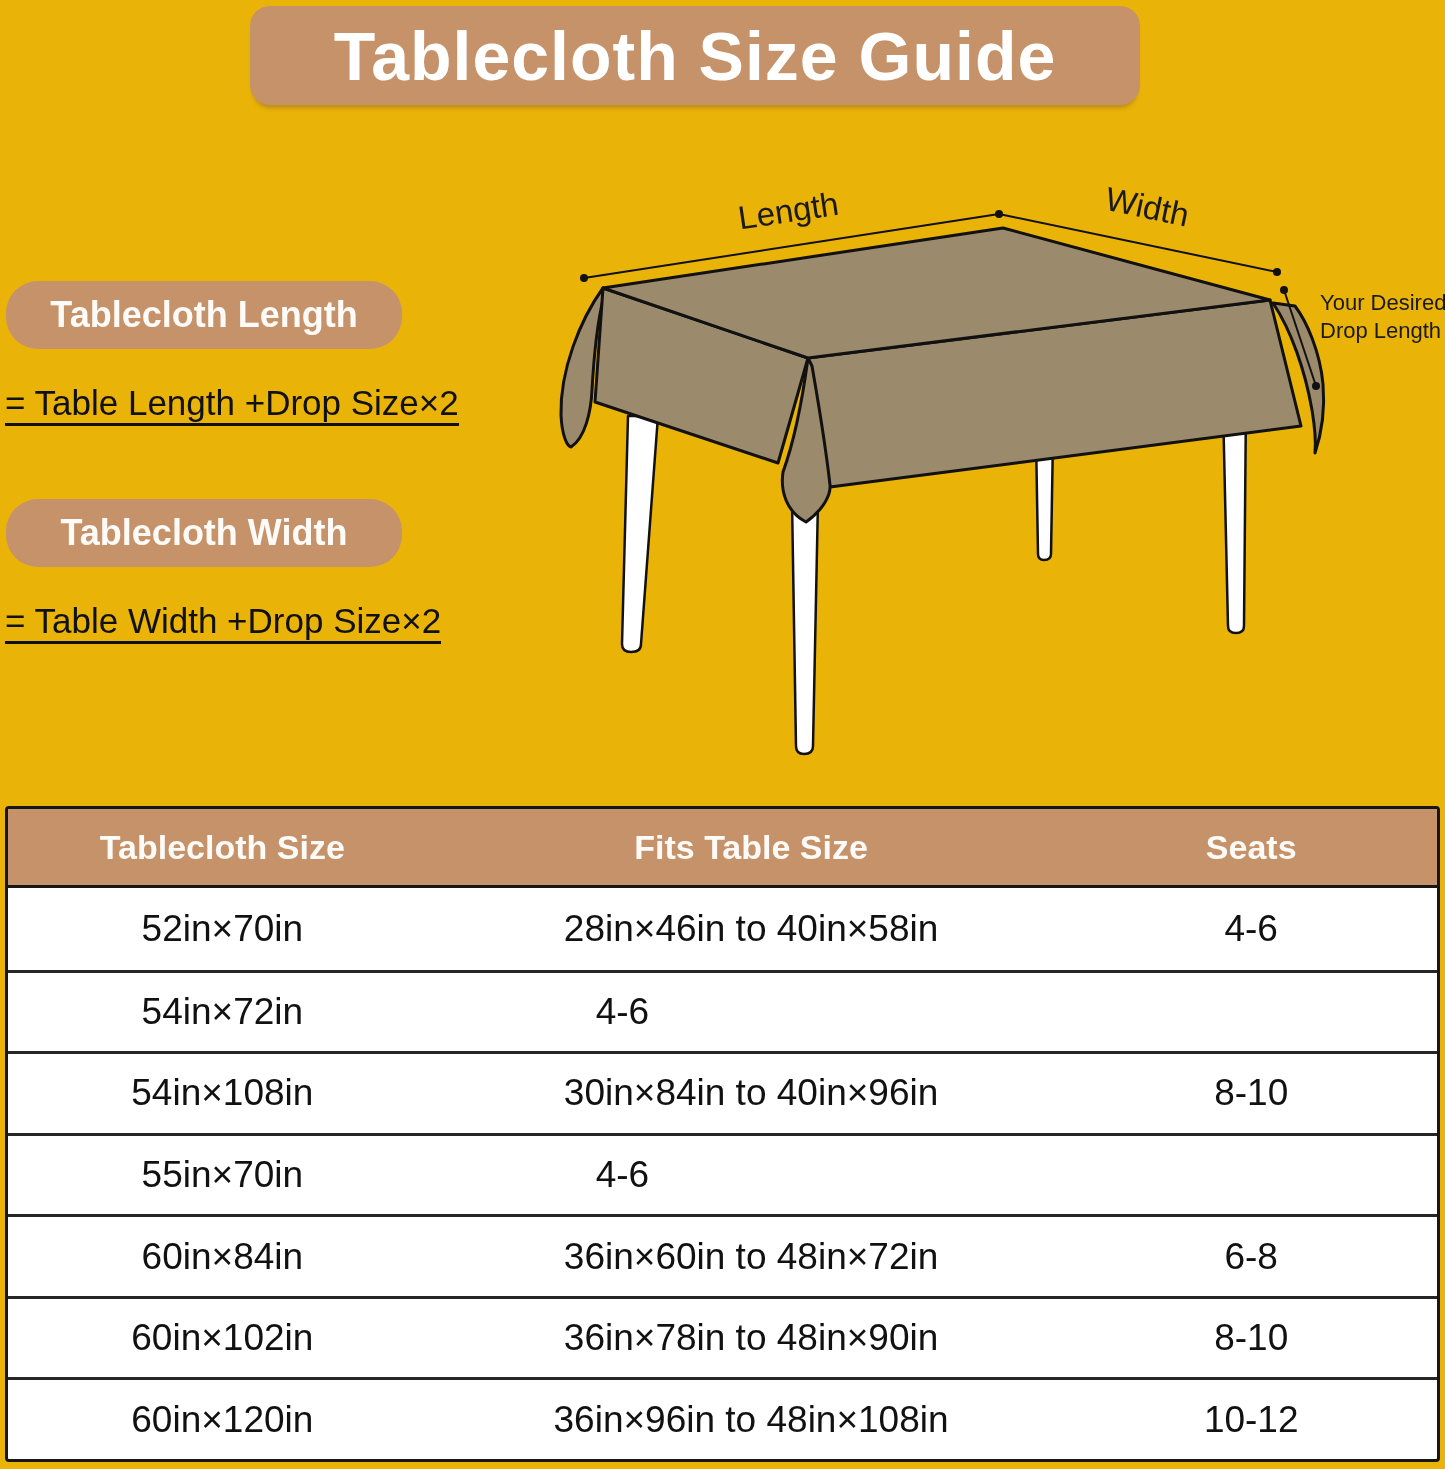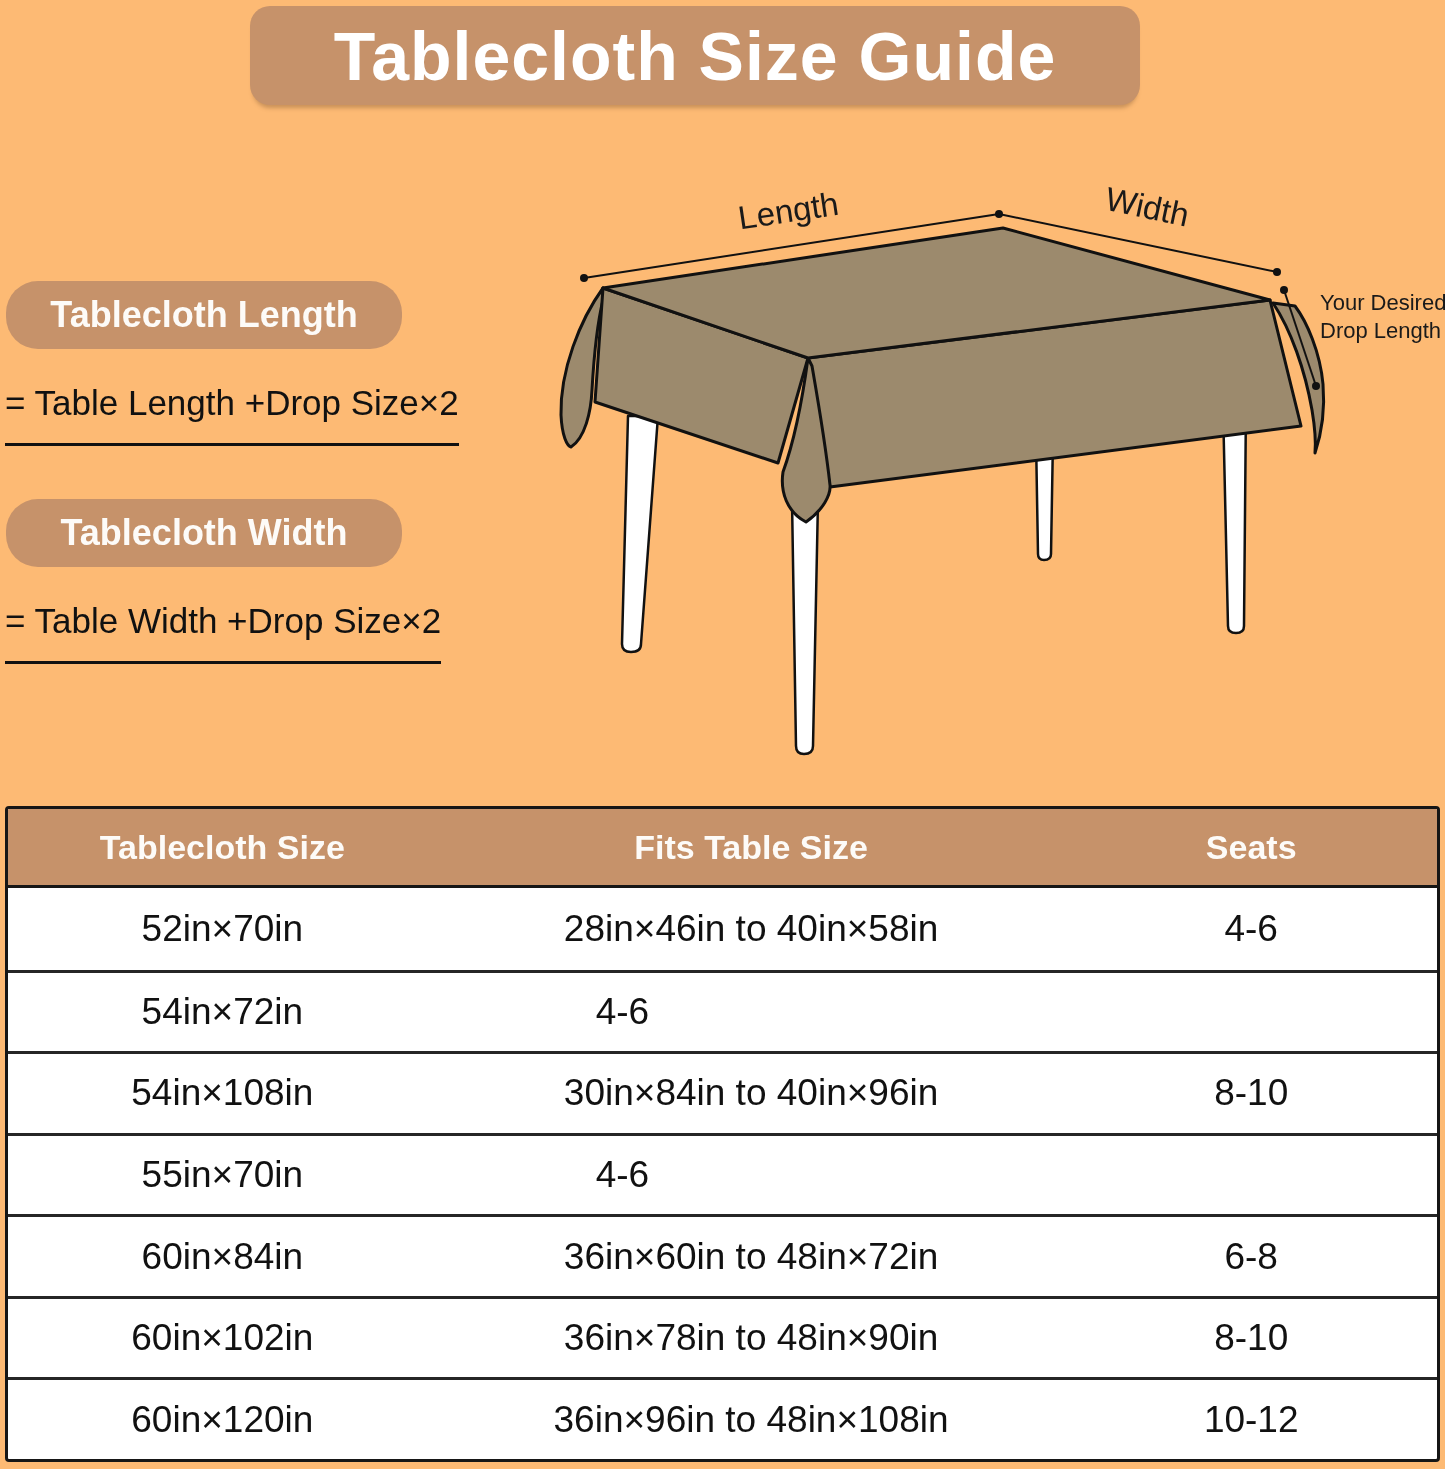--- a/index.html
+++ b/index.html
@@ -1,19 +1,19 @@
 <!DOCTYPE html>
 <html><head>
 <meta charset="utf-8">
 <style>
   html,body{margin:0;padding:0;background:#ffffff;}
   .page{
     position:relative;
     width:1445px;height:1469px;
-    background:#fdba74;
+    background:#eab308;
     font-family:"Liberation Sans","DejaVu Sans",sans-serif;
     overflow:hidden;
   }
   
   .banner{
     position:absolute;left:250px;top:6px;width:890px;height:99px;
     background:#c6926a;border-radius:20px;
     display:flex;align-items:center;justify-content:center;
     box-shadow:0 6px 4px -3px rgba(125,85,50,.40);
   }
@@ -27,21 +27,21 @@
     background:#c6926a;border-radius:32px;
     display:flex;align-items:center;justify-content:center;
   }
   .tan-box span{color:#fdfbf8;font-size:36px;font-weight:700;white-space:nowrap;}
   .box-length{top:281px;}
   .box-width{top:499px;}
   .formula{
     position:absolute;left:5px;white-space:nowrap;
     font-size:35px;color:#111111;
   }
-  .formula span{border-bottom:3px solid #111;padding-bottom:21px;}
+  .formula span{border-bottom:3px solid #111;padding-bottom:1px;}
   .formula-length{top:383px;}
   .formula-width{top:601px;}
   
   .diagram{position:absolute;left:525px;top:170px;}
   .dim-text{font-size:33px;fill:#1a1a1a;}
   .drop-text{font-size:22px;fill:#1a1a1a;}
   
   .size-table{
     position:absolute;left:5px;top:806px;width:1435px;height:656px;
     border:3px solid #161616;border-radius:4px;background:#ffffff;

